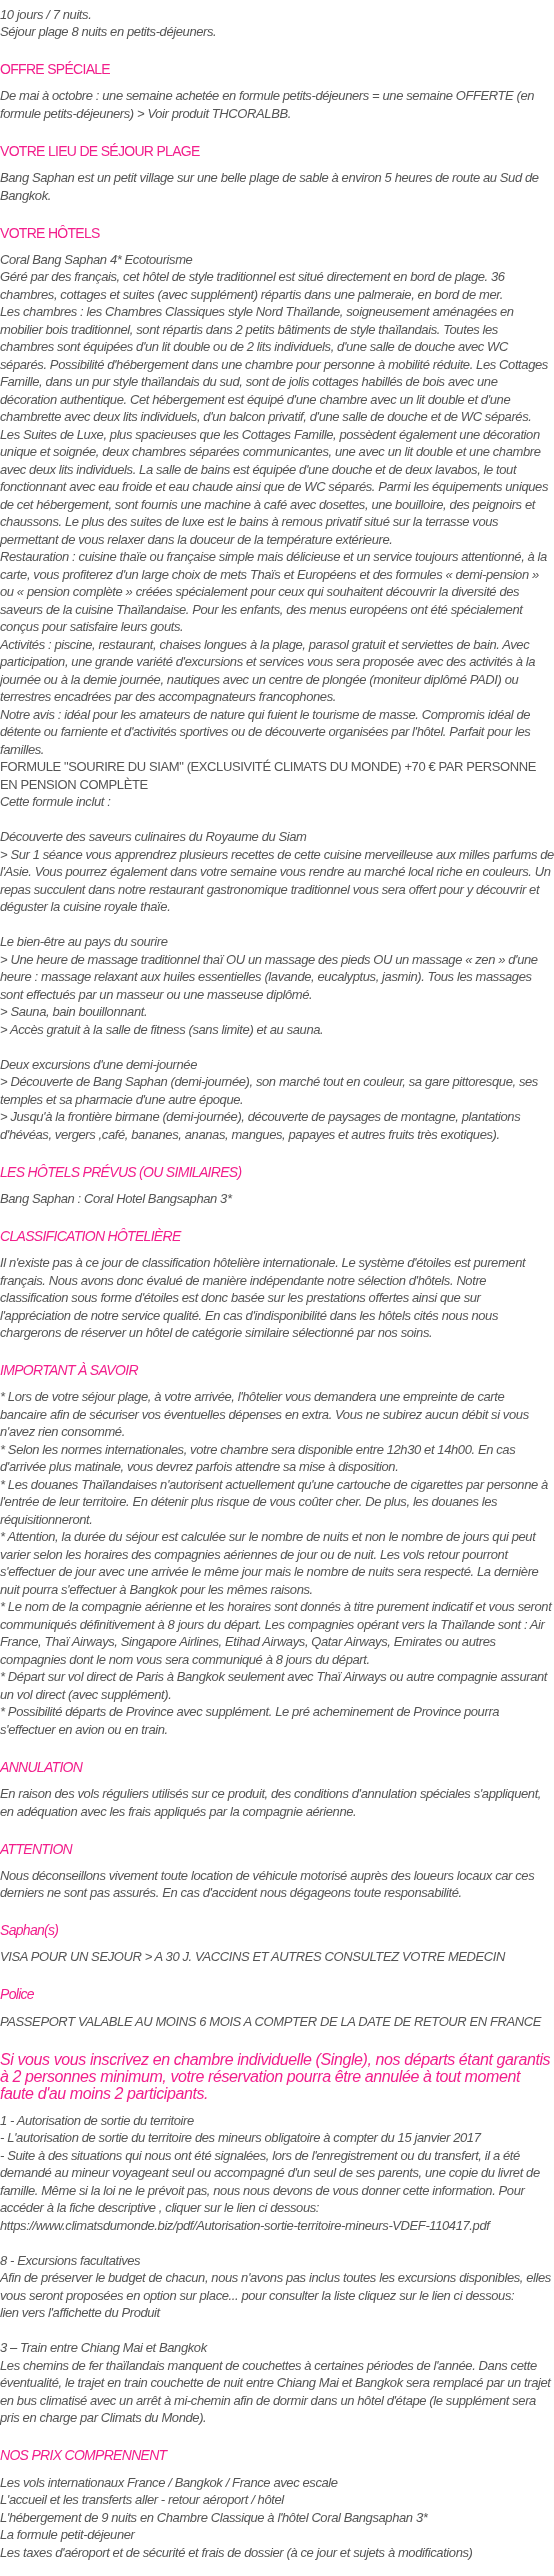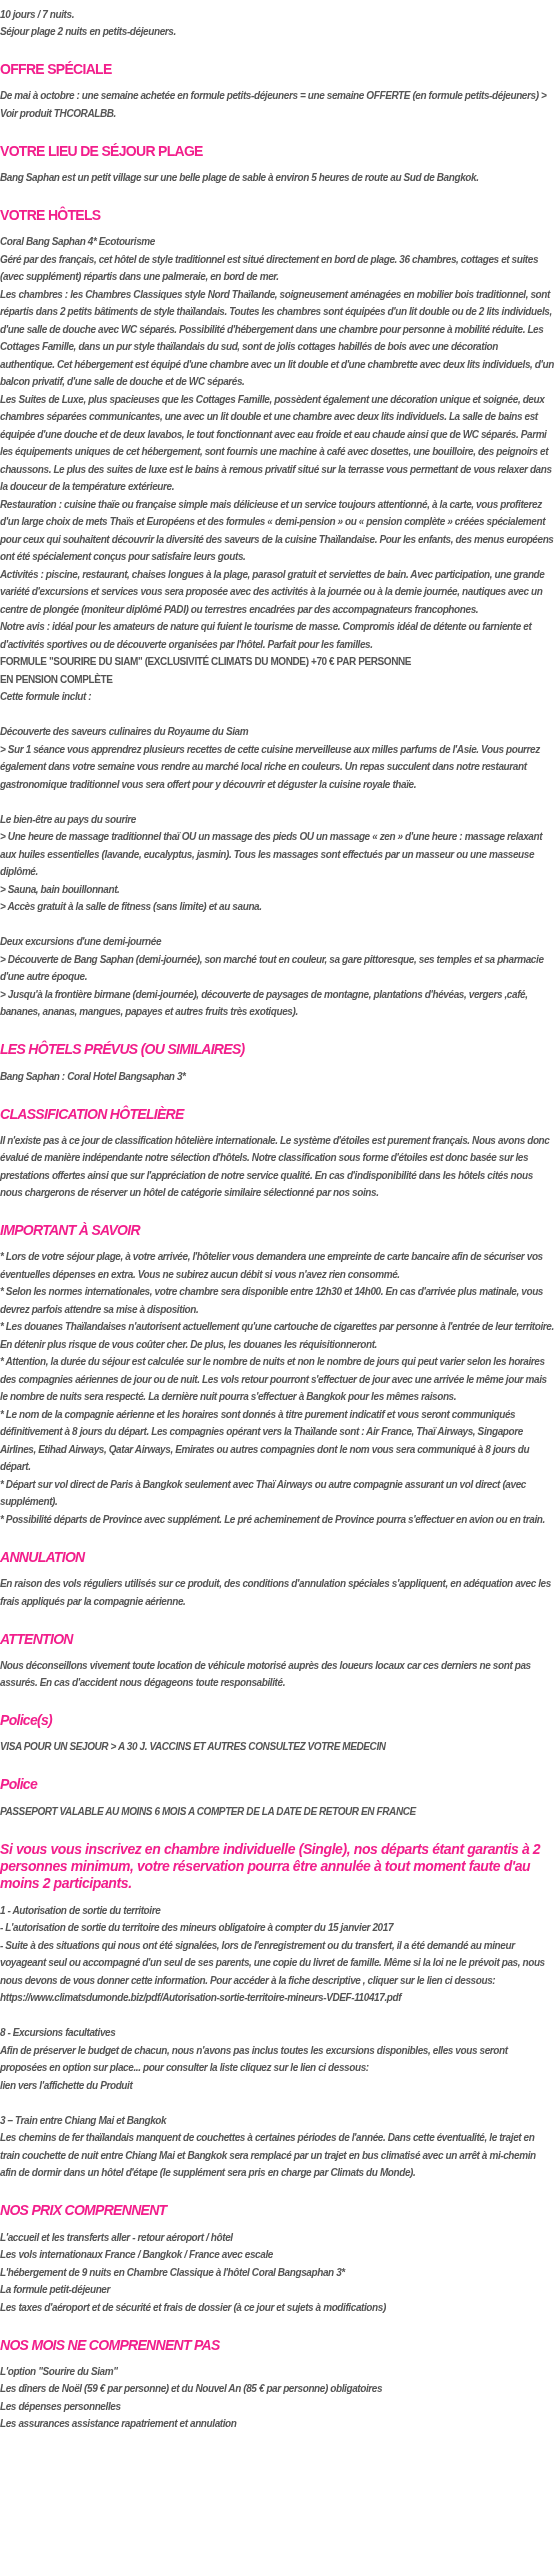--- a/index.html
+++ b/index.html
@@ -3,59 +3,58 @@
 <meta charset="utf-8">
 <style>
   html, body { margin: 0; padding: 0; background: #ffffff; }
   body {
     width: 554px;
     font-family: "Liberation Sans", sans-serif;
     color: #555555;
   }
   .page { padding: 5.8px 0 0 0; }
   .line {
-    font-size: 10px;
+    font-size: 13px;
     font-style: italic;
     line-height: 17.5px;
     letter-spacing: -0.4px;
     font-stretch: condensed;
     white-space: normal;
     margin: 0;
-    font-weight: bold;
   }
   .blank { height: 17.5px; }
   h2.section-title {
     color: #f21f8c;
     font-size: 14px;
-    font-weight: 700;
+    font-weight: 400;
     letter-spacing: -0.7px;
     margin: 0;
     padding: 20.5px 0 10.2px 0;
     line-height: 16px;
   }
   h2.section-title.mixed { text-transform: none; }
   h2.section-title.big-notice {
-    font-size: 14px;
+    font-size: 16px;
     line-height: 17px;
-    font-weight: 700;
+    font-weight: 400;
     font-style: italic;
     letter-spacing: -0.4px;
     padding: 20.5px 0 10.2px 0;
   }
   .italic-title { font-style: italic; }
   .section { margin: 0; }
 </style>
 </head>
 <body>
 
 <div class="page">
 
   <div class="section">
     <p class="line">10 jours / 7 nuits.</p>
-    <p class="line">Séjour plage 2 nuits en petits-déjeuners.</p>
+    <p class="line">Séjour plage 8 nuits en petits-déjeuners.</p>
   </div>
 
   <div class="section">
     <h2 class="section-title">OFFRE SPÉCIALE</h2>
     <p class="line">De mai à octobre : une semaine achetée en formule petits-déjeuners = une semaine OFFERTE (en formule petits-déjeuners) &gt; Voir produit THCORALBB.</p>
   </div>
 
   <div class="section">
     <h2 class="section-title">VOTRE LIEU DE SÉJOUR PLAGE</h2>
     <p class="line">Bang Saphan est un petit village sur une belle plage de sable à environ 5 heures de route au Sud de Bangkok.</p>
@@ -112,21 +111,21 @@
     <h2 class="section-title italic-title">ANNULATION</h2>
     <p class="line">En raison des vols réguliers utilisés sur ce produit, des conditions d'annulation spéciales s'appliquent, en adéquation avec les frais appliqués par la compagnie aérienne.</p>
   </div>
 
   <div class="section">
     <h2 class="section-title italic-title">ATTENTION</h2>
     <p class="line">Nous déconseillons vivement toute location de véhicule motorisé auprès des loueurs locaux car ces derniers ne sont pas assurés. En cas d'accident nous dégageons toute responsabilité.</p>
   </div>
 
   <div class="section">
-    <h2 class="section-title italic-title mixed">Police(s)</h2>
+    <h2 class="section-title italic-title mixed">Saphan(s)</h2>
     <p class="line">VISA POUR UN SEJOUR &gt; A 30 J. VACCINS ET AUTRES CONSULTEZ VOTRE MEDECIN</p>
   </div>
 
   <div class="section">
     <h2 class="section-title italic-title mixed">Police</h2>
     <p class="line">PASSEPORT VALABLE AU MOINS 6 MOIS A COMPTER DE LA DATE DE RETOUR EN FRANCE</p>
   </div>
 
   <div class="section">
     <h2 class="section-title big-notice">Si vous vous inscrivez en chambre individuelle (Single), nos départs étant garantis à 2 personnes minimum, votre réservation pourra être annulée à tout moment faute d'au moins 2 participants.</h2>
@@ -138,22 +137,22 @@
     <p class="line">8 - Excursions facultatives</p>
     <p class="line">Afin de préserver  le budget de chacun, nous n'avons pas inclus toutes les excursions disponibles, elles vous seront proposées en option sur place... pour consulter la liste cliquez sur le lien ci dessous:</p>
     <p class="line">lien vers l'affichette du Produit</p>
     <div class="blank"></div>
     <p class="line">3 – Train entre Chiang Mai et Bangkok</p>
     <p class="line">Les chemins de fer thaïlandais manquent de couchettes à certaines périodes de l'année. Dans cette éventualité, le trajet en train couchette de nuit entre Chiang Mai et Bangkok sera remplacé par un trajet en bus climatisé avec un arrêt à mi-chemin afin de dormir dans un hôtel d'étape (le supplément sera pris en charge par Climats du Monde).</p>
   </div>
 
   <div class="section">
     <h2 class="section-title italic-title">NOS PRIX COMPRENNENT</h2>
+    <p class="line">Les vols internationaux France / Bangkok / France avec escale</p>
     <p class="line">L'accueil et les transferts aller - retour aéroport / hôtel</p>
-    <p class="line">Les vols internationaux France / Bangkok / France avec escale</p>
     <p class="line">L'hébergement de 9 nuits en Chambre Classique à l'hôtel Coral Bangsaphan 3*</p>
     <p class="line">La formule petit-déjeuner</p>
     <p class="line">Les taxes d'aéroport et de sécurité et frais de dossier (à ce jour et sujets à modifications)</p>
   </div>
 
   <div class="section">
     <h2 class="section-title italic-title">NOS MOIS NE COMPRENNENT PAS</h2>
     <p class="line">L'option "Sourire du Siam"</p>
     <p class="line">Les dîners de Noël (59 € par personne) et du Nouvel An (85 € par personne) obligatoires</p>
     <p class="line">Les dépenses personnelles</p>

